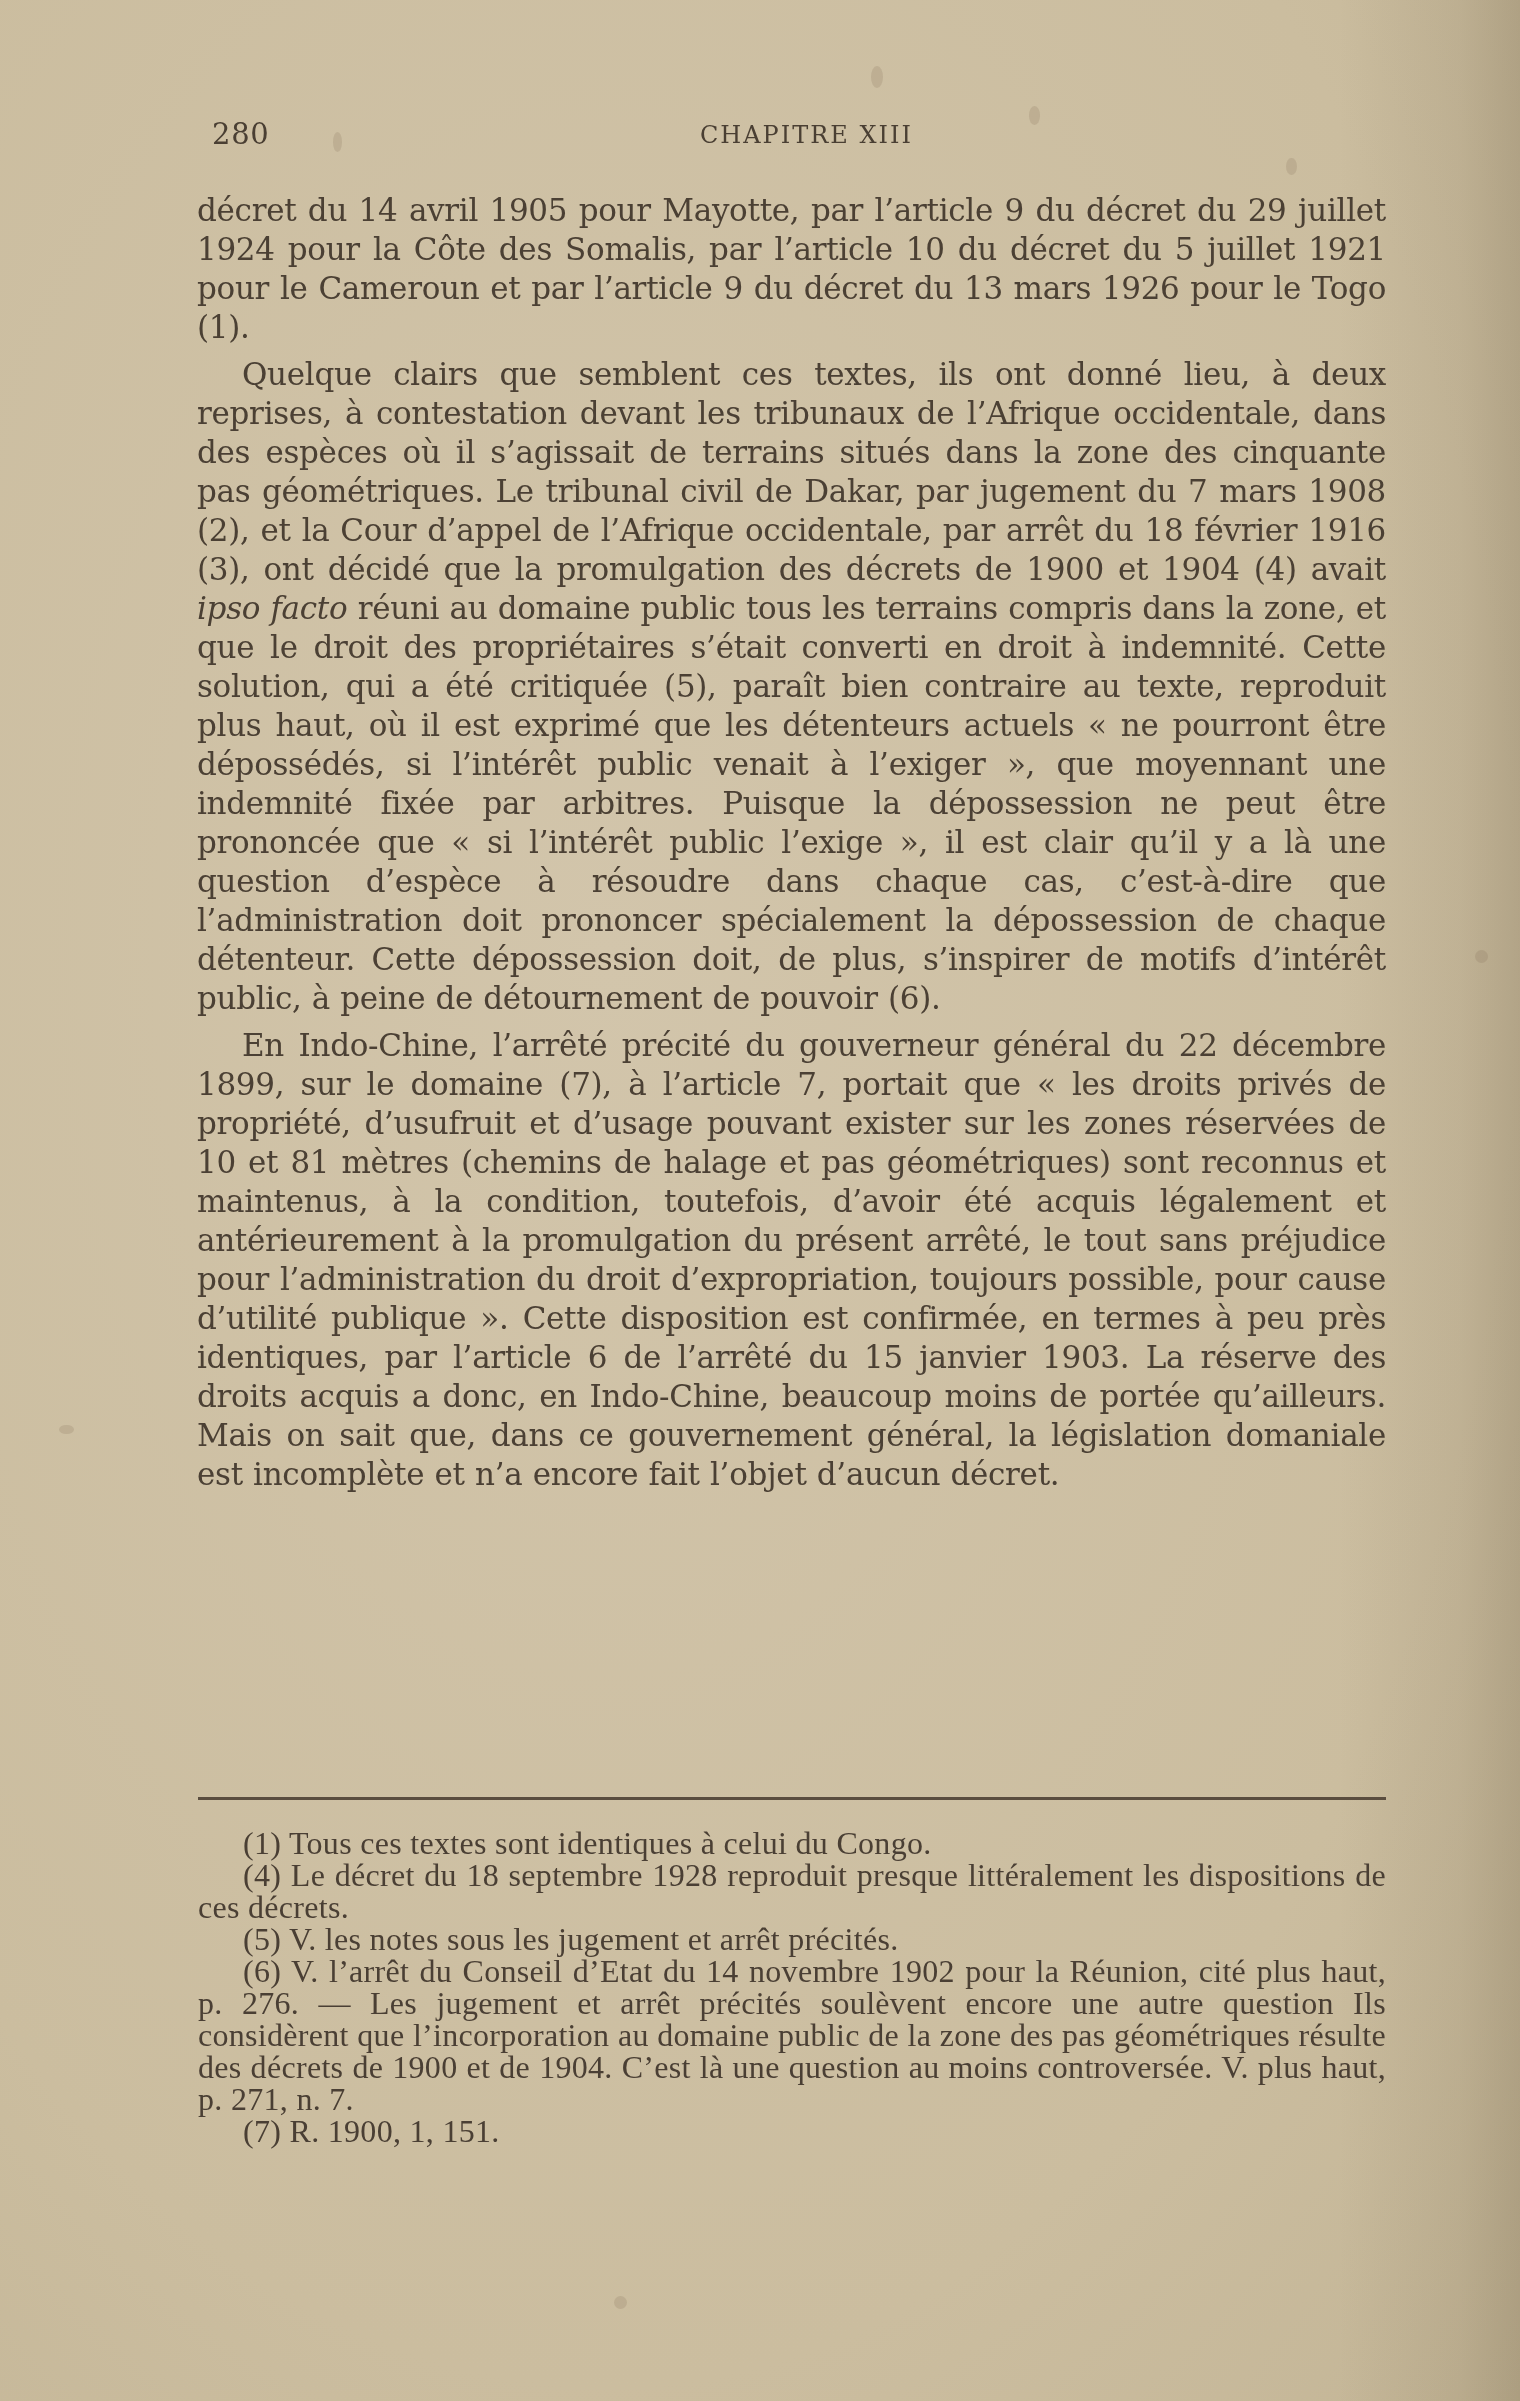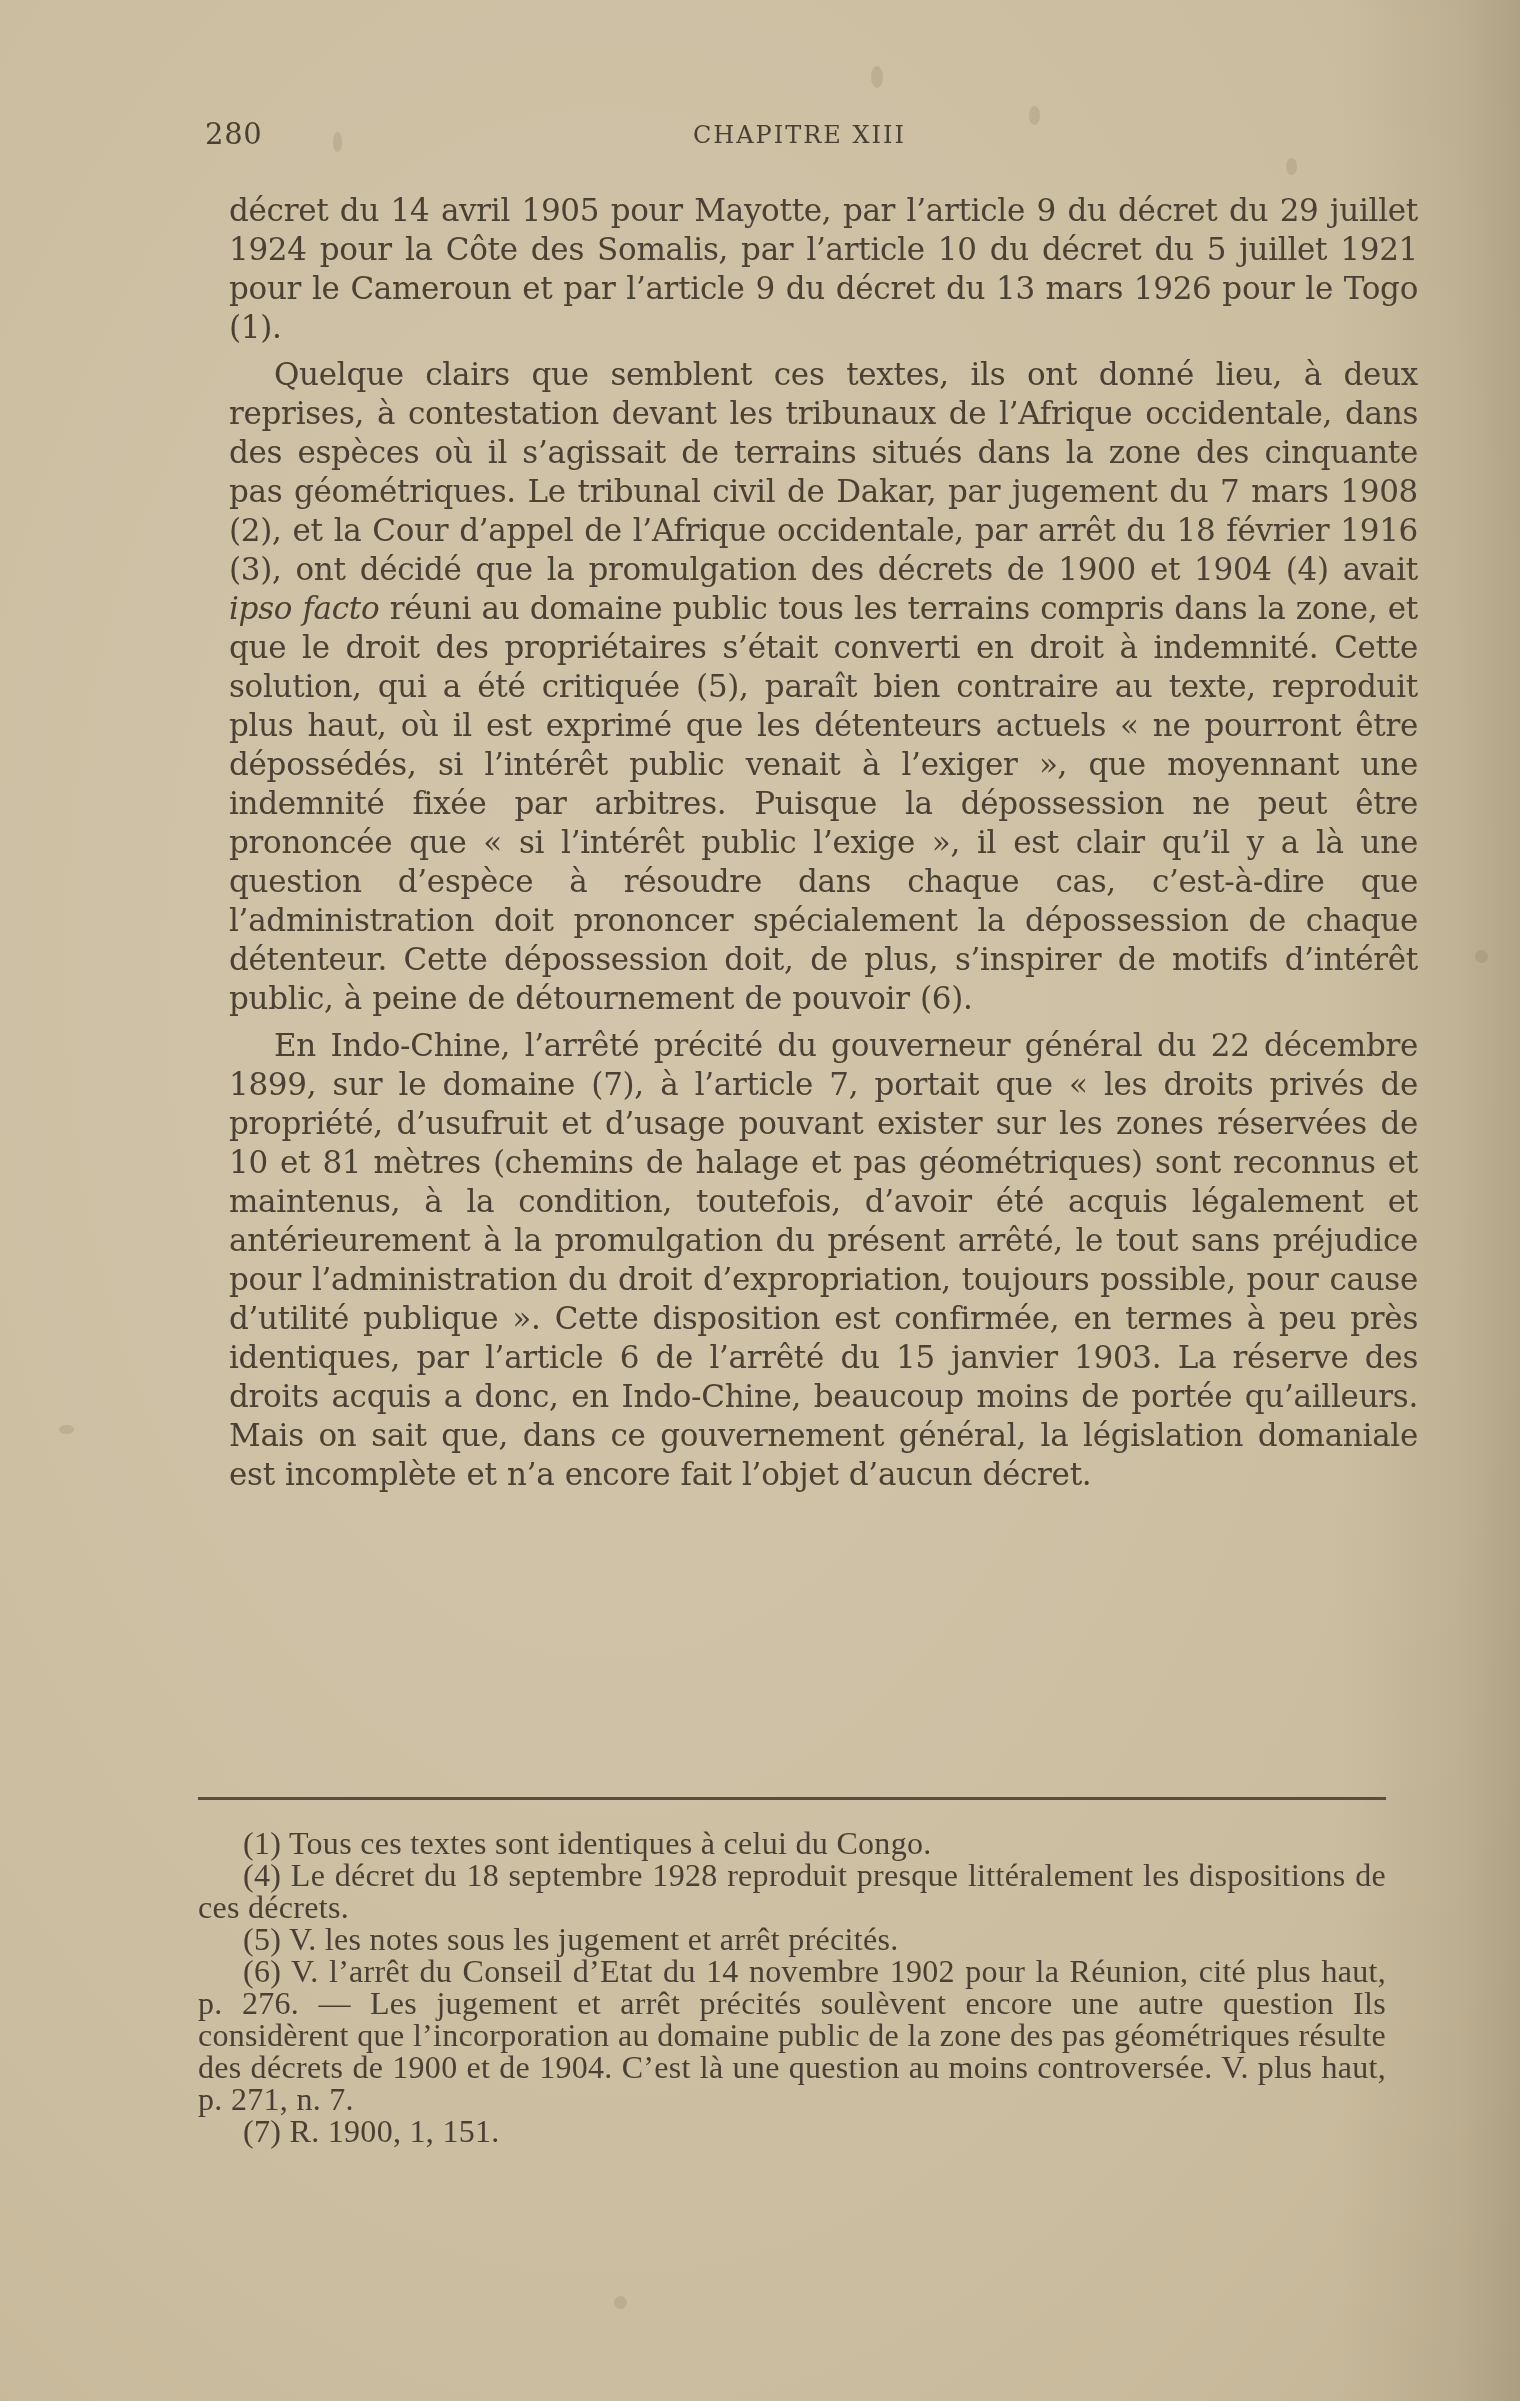--- a/index.html
+++ b/index.html
@@ -9,31 +9,30 @@
     position: relative;
   }
   .page {
     position: absolute; left: 0; top: 0; width: 1520px; height: 2401px;
     background:
       linear-gradient(to right, rgba(0,0,0,0) 0%, rgba(0,0,0,0) 88%, rgba(90,75,50,0.10) 96%, rgba(90,75,50,0.22) 100%),
       radial-gradient(ellipse at 40% 40%, #d2c5ab 0%, #cbbd9f 70%, #c3b596 100%);
   }
   .spot { position: absolute; border-radius: 50%; background: rgba(120,100,80,0.18); }
   .running-head {
-    position: absolute; top: 117px; left: 205px; width: 1189px; height: 40px;
+    position: absolute; top: 117px; left: 212px; width: 1189px; height: 40px;
     font-family: "DejaVu Serif", serif; color: #4a3f33;
   }
   .folio { position: absolute; left: 0; top: 0; font-size: 29px; letter-spacing: 0.7px; }
   .chapter { position: absolute; left: 0; right: 0; top: 4px; text-align: center; font-size: 24px; letter-spacing: 2px; }
   .body-text {
     position: absolute; top: 191px; left: 197px; width: 1189px;
     font-family: "DejaVu Serif", serif; font-size: 31px; line-height: 39px;
     color: #4b4034; text-align: justify; letter-spacing: -0.3px;
     word-spacing: 0.7px;
-    margin-left: 32px;
   }
   .body-text p { margin: 0; text-indent: 0; hyphens: manual; }
   .body-text p.indent { text-indent: 45px; margin-top: 8px; }
   .body-text em { }
   .rule {
     position: absolute; top: 1797px; left: 198px; width: 1188px; height: 2.6px;
     background: #5a4d3f;
   }
   .footnotes {
     position: absolute; top: 1827px; left: 198px; width: 1188px;

